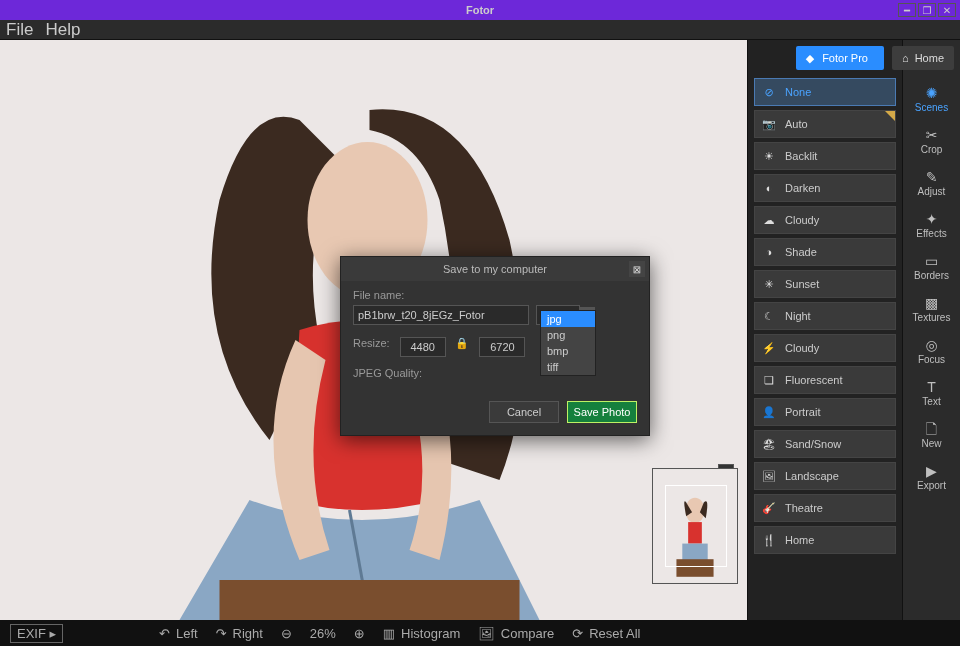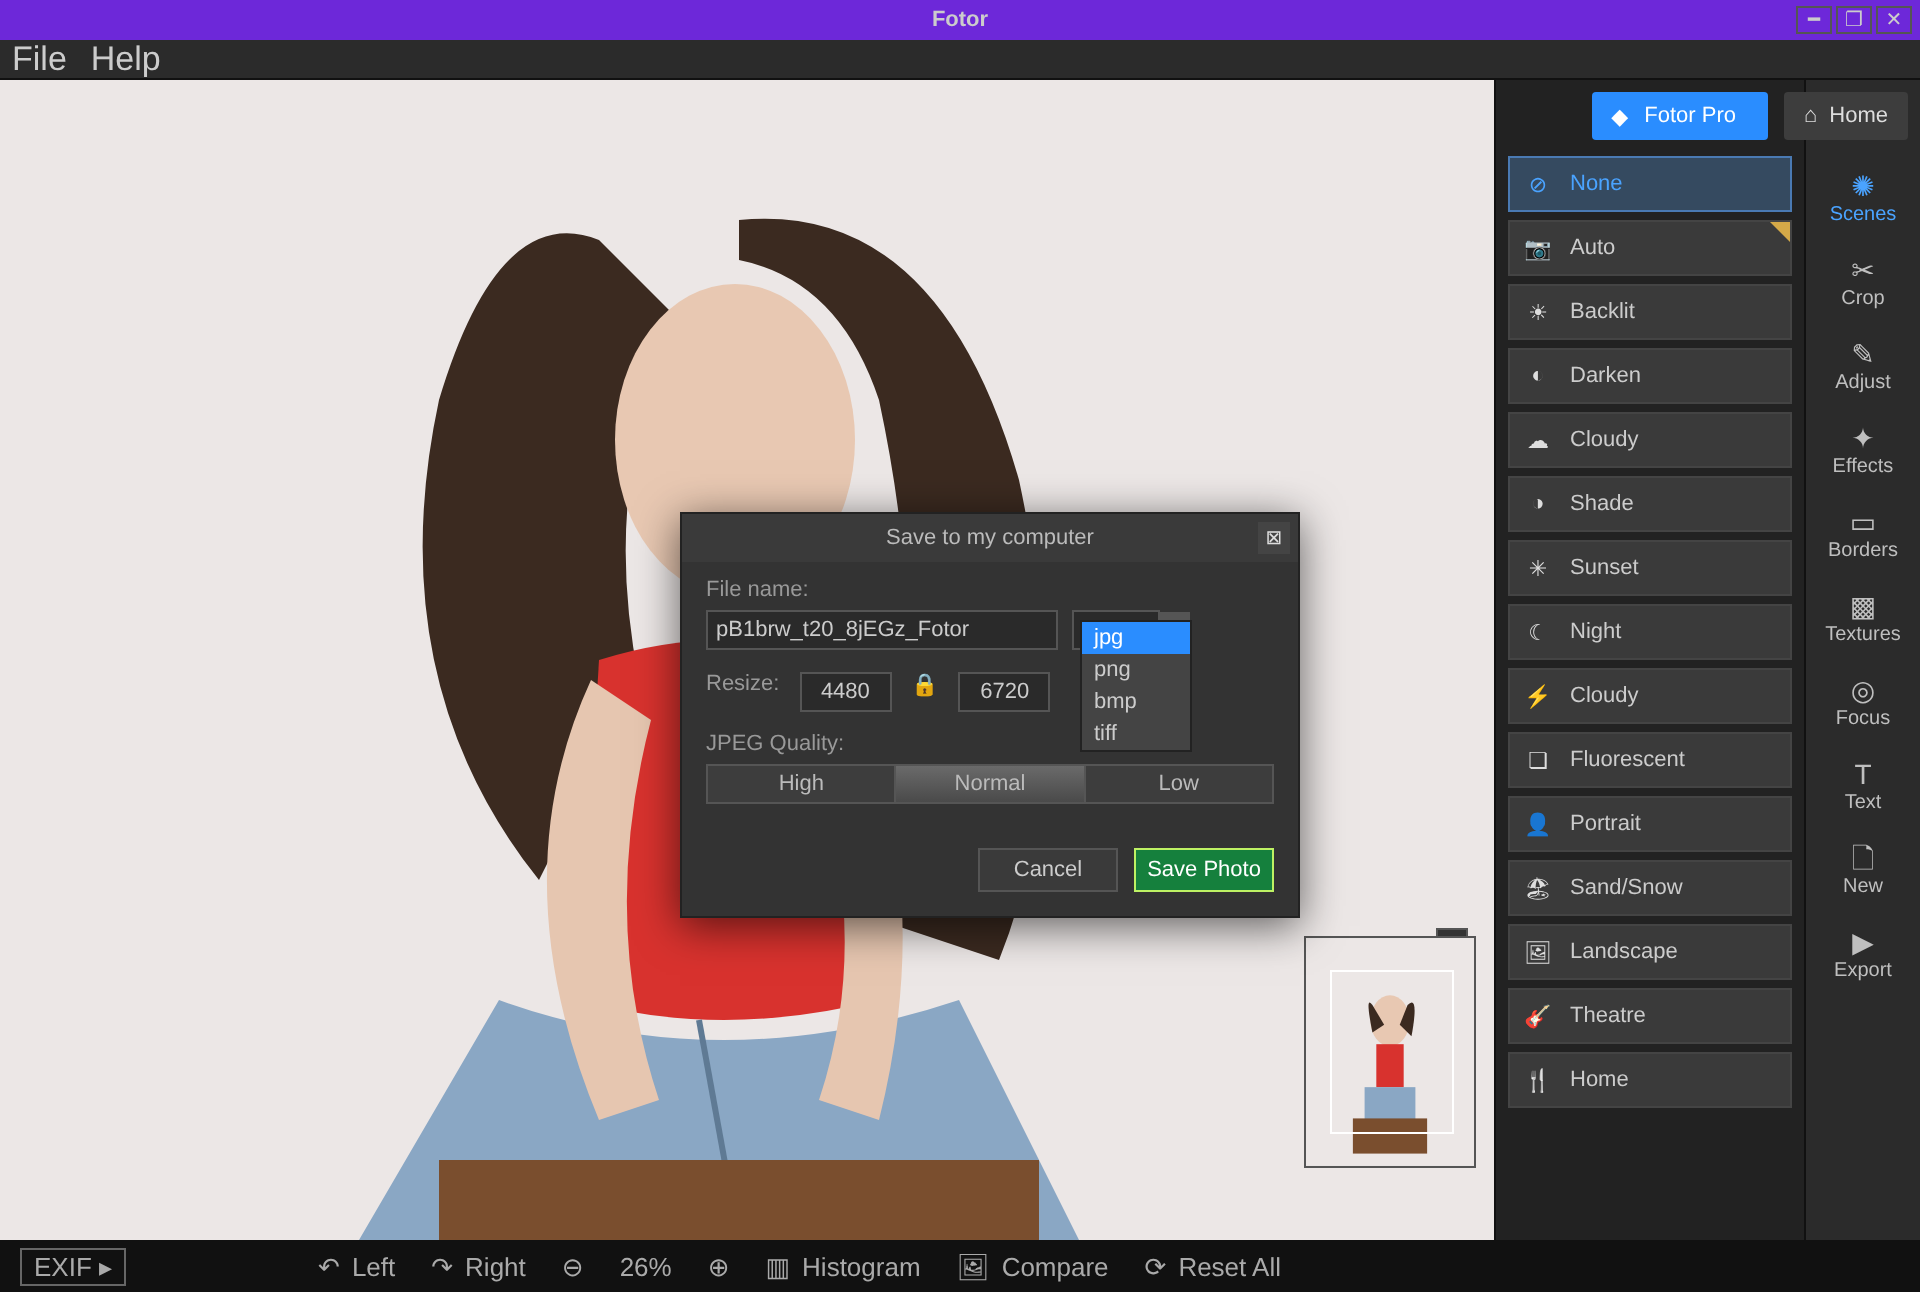--- a/index.html
+++ b/index.html
@@ -274,25 +274,20 @@
           <span class="ext">jpg</span><span class="dd-btn">▼</span>
         </div>
         <div class="row resize-row">
           <span>Resize:</span>
           <input type="text" value="4480" style="">
           <span class="lock">🔒</span>
           <input type="text" value="6720" style="">
         </div>
         <div class="row">
           <label>JPEG Quality:</label>
-          <div class="quality-row">
-            <div class="qbtn">High</div>
-            <div class="qbtn sel">Normal</div>
-            <div class="qbtn">Low</div>
-          </div>
         </div>
       </div>
       <div class="dfoot">
         <div class="dbtn cancel">Cancel</div>
         <div class="dbtn save">Save Photo</div>
       </div>
     </div>
 
     <div class="dropdown">
       <div id="dd-list">

